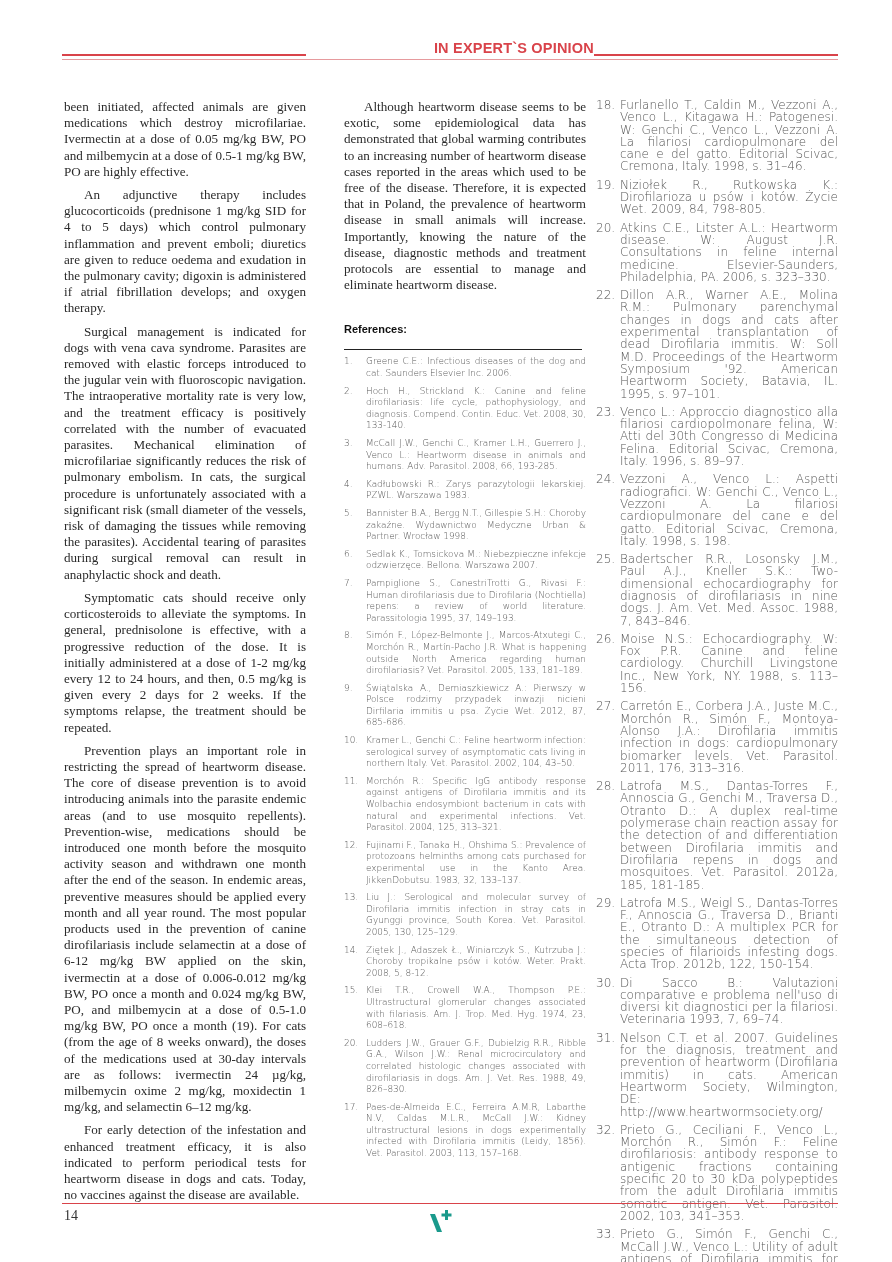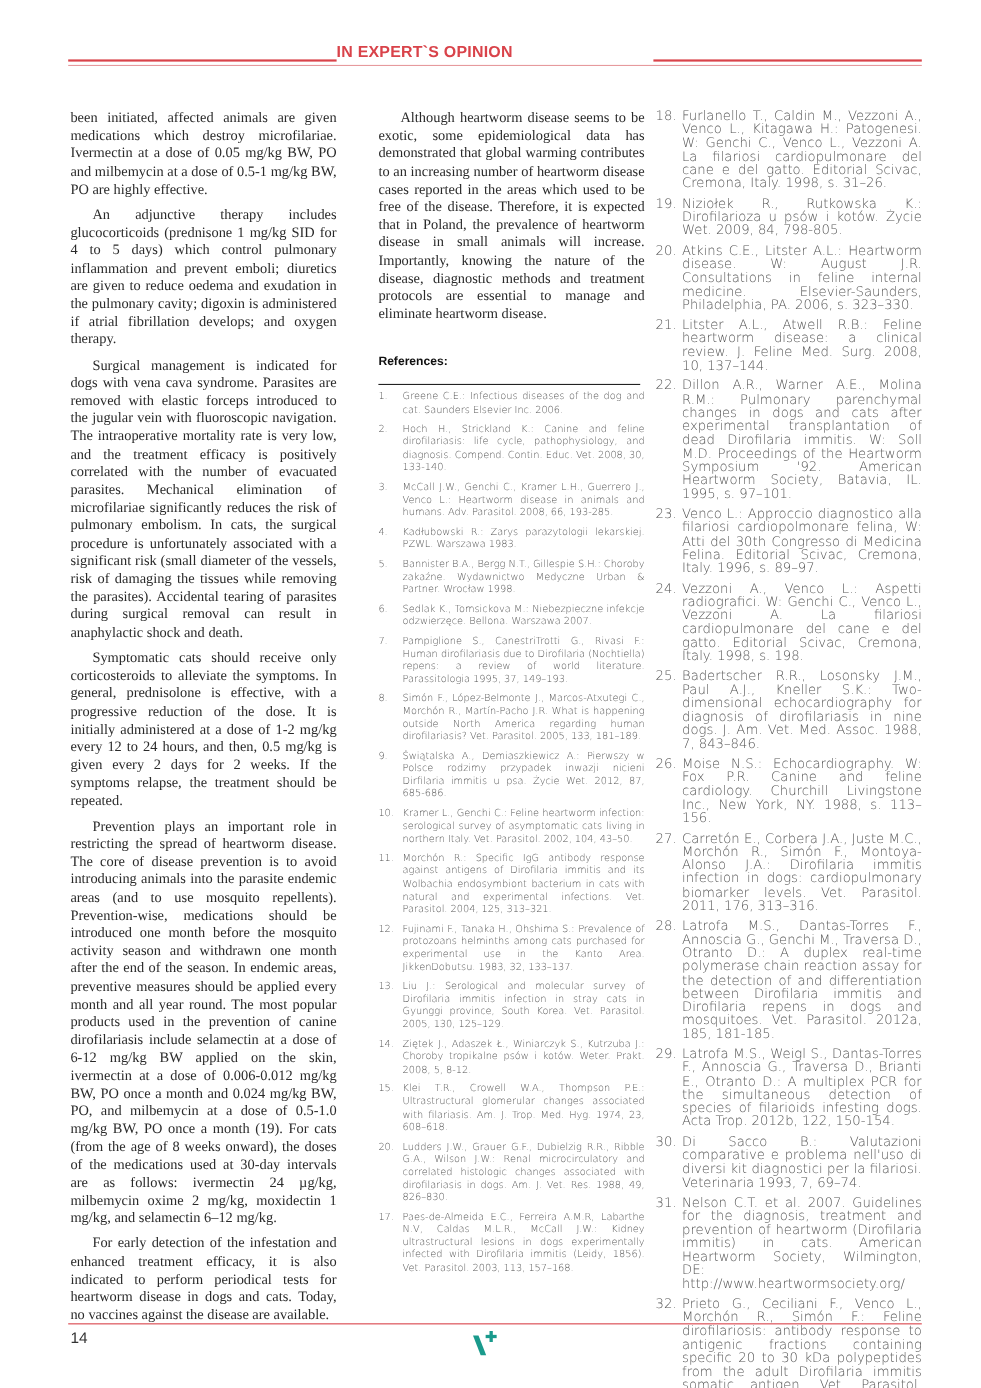--- a/index.html
+++ b/index.html
@@ -2,40 +2,40 @@
 <html><head>
 <meta charset="utf-8">
 <style>
   html, body { margin:0; padding:0; background:#ffffff; }
   body { width:892px; height:1262px; position:relative; overflow:hidden; font-family:"Liberation Serif", serif; color:#2a2a2a; }
   .header { position:absolute; top:40px; left:62px; width:776px; height:24px; }
   .header .rule { position:absolute; top:14px; height:0; border-top:2px solid #d9434a; }
   .header .rule.left { left:0; width:244px; }
   .header .rule.right { left:532px; width:244px; }
   .header .thin { position:absolute; top:19px; left:0; width:776px; border-top:1px solid #e69a9d; }
-  .header .title { position:absolute; top:0; left:244px; width:288px; text-align:left; font-family:"Liberation Sans", sans-serif; font-weight:bold; font-size:14.5px; color:#d9434a; letter-spacing:0.2px; }
+  .header .title { position:absolute; top:0; left:244px; width:288px; text-align:right; font-family:"Liberation Sans", sans-serif; font-weight:bold; font-size:14.5px; color:#d9434a; letter-spacing:0.2px; }
 
   .col { position:absolute; top:68px;margin-top:31px; }
   .col1 { left:64px; width:242px; }
   .col2 { left:344px; width:242px; }
   .col3 { left:596px; width:242px; }
 
   .body-text p { margin:0 0 7px 0; font-size:13.1px; line-height:16.2px; text-align:justify; text-indent:20px; }
   .body-text p.first { text-indent:0; }
 
   .ref-heading { margin-top:30px; font-family:"Liberation Sans", sans-serif; font-weight:bold; font-size:11px; color:#111; }
   .ref-rule { margin-top:14px; margin-bottom:6px; border-top:1.5px solid #222; width:238px; }
 
   .refs { list-style:none; margin:0; padding:0; }
   .refs li { position:relative; padding-left:22px; margin-bottom:6px; font-family:"DejaVu Sans", sans-serif; font-size:8.9px; line-height:11.6px; color:#555; text-align:justify; font-weight:300; }
   .refs li .num { position:absolute; left:0; top:0; color:#555; }
   .col3 .refs li { padding-left:24px; font-size:12px; line-height:12.3px; margin-bottom:6px; }
 
   .footer-rule { position:absolute; top:1203px; left:62px; width:776px; border-top:1.5px solid #d9434a; }
-  .page-number { position:absolute; top:1208px; left:64px; font-family:Liberation Sans, sans-serif; font-size:14px; color:#333; }
+  .page-number { position:absolute; top:1208px; left:64px; font-family:Liberation Serif, serif; font-size:14px; color:#333; }
   .logo { position:absolute; top:1208px; left:428px; width:30px; height:26px; }
 </style>
 </head>
 <body>
 
 <div class="header">
   <div class="rule left"></div>
   <div class="title">IN EXPERT`S OPINION</div>
   <div class="rule right"></div>
   <div class="thin"></div>
@@ -72,24 +72,23 @@
       <li><span class="num">13.</span><span>Liu J.: Serological and molecular survey of Dirofilaria immitis infection in stray cats in Gyunggi province, South Korea. Vet. Parasitol. 2005, 130, 125–129.</span></li>
       <li><span class="num">14.</span><span>Ziętek J., Adaszek Ł., Winiarczyk S., Kutrzuba J.: Choroby tropikalne psów i kotów. Weter. Prakt. 2008, 5, 8-12.</span></li>
       <li><span class="num">15.</span><span>Klei T.R., Crowell W.A., Thompson P.E.: Ultrastructural glomerular changes associated with filariasis. Am. J. Trop. Med. Hyg. 1974, 23, 608–618.</span></li>
       <li><span class="num">20.</span><span>Ludders J.W., Grauer G.F., Dubielzig R.R., Ribble G.A., Wilson J.W.: Renal microcirculatory and correlated histologic changes associated with dirofilariasis in dogs. Am. J. Vet. Res. 1988, 49, 826–830.</span></li>
       <li><span class="num">17.</span><span>Paes-de-Almeida E.C., Ferreira A.M.R, Labarthe N.V, Caldas M.L.R., McCall J.W.: Kidney ultrastructural lesions in dogs experimentally infected with Dirofilaria immitis (Leidy, 1856). Vet. Parasitol. 2003, 113, 157–168.</span></li>
     </ol>
 </div>
 
 <div class="col col3">
   <ol class="refs" id="refs-col3">
-      <li><span class="num">18.</span><span>Furlanello T., Caldin M., Vezzoni A., Venco L., Kitagawa H.: Patogenesi. W: Genchi C., Venco L., Vezzoni A. La filariosi cardiopulmonare del cane e del gatto. Editorial Scivac, Cremona, Italy. 1998, s. 31–26.</span></li>
+      <li><span class="num">18.</span><span>Furlanello T., Caldin M., Vezzoni A., Venco L., Kitagawa H.: Patogenesi. W: Genchi C., Venco L., Vezzoni A. La filariosi cardiopulmonare del cane e del gatto. Editorial Scivac, Cremona, Italy. 1998, s. 31–46.</span></li>
       <li><span class="num">19.</span><span>Niziołek R., Rutkowska K.: Dirofilarioza u psów i kotów. Życie Wet. 2009, 84, 798-805.</span></li>
       <li><span class="num">20.</span><span>Atkins C.E., Litster A.L.: Heartworm disease. W: August J.R. Consultations in feline internal medicine. Elsevier-Saunders, Philadelphia, PA. 2006, s. 323–330.</span></li>
-      <li><span class="num">21.</span><span>Litster A.L., Atwell R.B.: Feline heartworm disease: a clinical review. J. Feline Med. Surg. 2008, 10, 137–144.</span></li>
       <li><span class="num">22.</span><span>Dillon A.R., Warner A.E., Molina R.M.: Pulmonary parenchymal changes in dogs and cats after experimental transplantation of dead Dirofilaria immitis. W: Soll M.D. Proceedings of the Heartworm Symposium '92. American Heartworm Society, Batavia, IL. 1995, s. 97–101.</span></li>
       <li><span class="num">23.</span><span>Venco L.: Approccio diagnostico alla filariosi cardiopolmonare felina, W: Atti del 30th Congresso di Medicina Felina. Editorial Scivac, Cremona, Italy. 1996, s. 89–97.</span></li>
       <li><span class="num">24.</span><span>Vezzoni A., Venco L.: Aspetti radiografici. W: Genchi C., Venco L., Vezzoni A. La filariosi cardiopulmonare del cane e del gatto. Editorial Scivac, Cremona, Italy. 1998, s. 198.</span></li>
       <li><span class="num">25.</span><span>Badertscher R.R., Losonsky J.M., Paul A.J., Kneller S.K.: Two-dimensional echocardiography for diagnosis of dirofilariasis in nine dogs. J. Am. Vet. Med. Assoc. 1988, 7, 843–846.</span></li>
       <li><span class="num">26.</span><span>Moise N.S.: Echocardiography. W: Fox P.R. Canine and feline cardiology. Churchill Livingstone Inc., New York, NY. 1988, s. 113–156.</span></li>
       <li><span class="num">27.</span><span>Carretón E., Corbera J.A., Juste M.C., Morchón R., Simón F., Montoya-Alonso J.A.: Dirofilaria immitis infection in dogs: cardiopulmonary biomarker levels. Vet. Parasitol. 2011, 176, 313–316.</span></li>
       <li><span class="num">28.</span><span>Latrofa M.S., Dantas-Torres F., Annoscia G., Genchi M., Traversa D., Otranto D.: A duplex real-time polymerase chain reaction assay for the detection of and differentiation between Dirofilaria immitis and Dirofilaria repens in dogs and mosquitoes. Vet. Parasitol. 2012a, 185, 181-185.</span></li>
       <li><span class="num">29.</span><span>Latrofa M.S., Weigl S., Dantas-Torres F., Annoscia G., Traversa D., Brianti E., Otranto D.: A multiplex PCR for the simultaneous detection of species of filarioids infesting dogs. Acta Trop. 2012b, 122, 150-154.</span></li>
       <li><span class="num">30.</span><span>Di Sacco B.: Valutazioni comparative e problema nell'uso di diversi kit diagnostici per la filariosi. Veterinaria 1993, 7, 69–74.</span></li>
       <li><span class="num">31.</span><span>Nelson C.T. et al. 2007. Guidelines for the diagnosis, treatment and prevention of heartworm (Dirofilaria immitis) in cats. American Heartworm Society, Wilmington, DE: http://www.heartwormsociety.org/</span></li>

